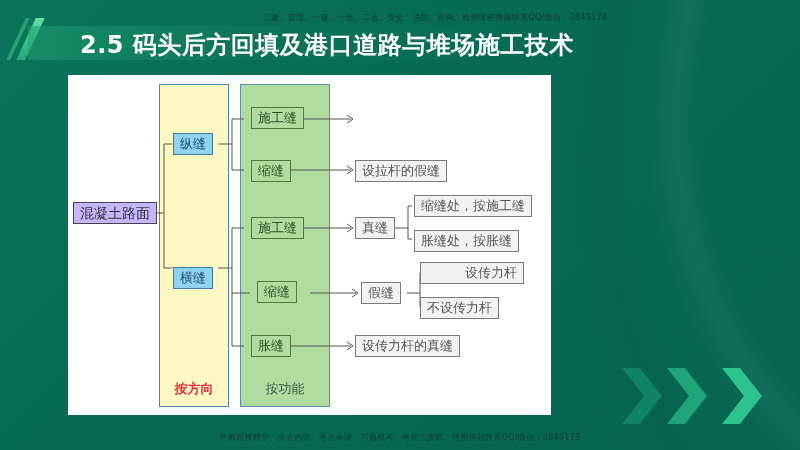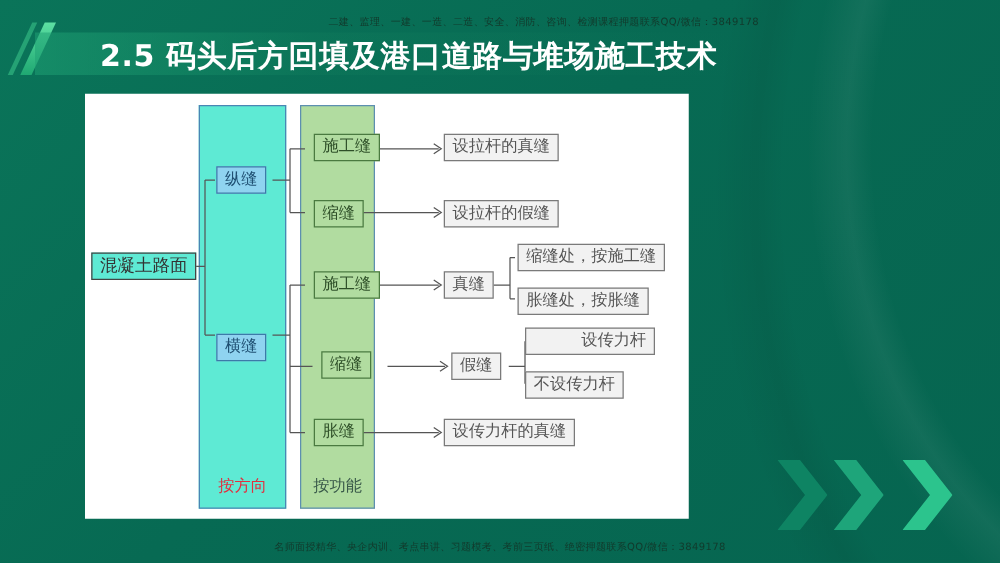--- a/index.html
+++ b/index.html
@@ -37,36 +37,36 @@
   }
 
   .slide {
     position:absolute; left:68px; top:75px; width:483px; height:340px;
     background:#ffffff;
   }
   .col {
     position:absolute; top:9px; height:323px;
     border:1px solid #5b86b0;
   }
-  .col.dir { left:91px; width:70px; background:#5eead4; border-color:#4a86b4; }
-  .col.func { left:172px; width:60px; background:#b1dca0; border-color:#5d8fb0; }
+  .col.dir { left:91px; width:70px; background:#fef9c3; border-color:#4a86b4;font-weight:bold; }
+  .col.func { left:172px; width:90px; background:#b1dca0; border-color:#5d8fb0; }
   .col.struct { left:280px; width:196px; background:#efefef; border-color:#8aa4c0; }
   .col-label {
     position:absolute; bottom:8px; left:0; right:0; text-align:center; font-size:13px;
   }
   .col.dir .col-label { color:#e03040; }
   .col.func .col-label { color:#3a5a4a; }
   .col.struct .col-label { color:#38c28a; }
 
   .node {
     position:absolute; height:22px; padding:0 6px;
     border:1px solid #555; font-size:13px; line-height:20px; white-space:nowrap;
     color:#333;
   }
-  .node.root { background:#5eead4; border-color:#444; color:#333; font-size:14px; }
+  .node.root { background:#c4b5fd; border-color:#444; color:#333; font-size:14px; }
   .node.blue { background:#8fd3f0; border-color:#3c7aa8; color:#1f4f72; }
   .node.green { background:#b1dca0; border-color:#4a7a40; color:#2e4f28; }
   .node.gray { background:#f2f2f2; border-color:#7a7a7a; color:#555; }
 
   svg.lines { position:absolute; left:0; top:0; width:483px; height:340px; pointer-events:none; }
 
   .chev { position:absolute; top:368px; width:40px; height:56px; }
 </style>
 </head>
 <body>
@@ -120,21 +120,20 @@
 
   <div class="node blue" style="left:105px; top:58px;">纵缝</div>
   <div class="node blue" style="left:105px; top:192px;">横缝</div>
 
   <div class="node green" style="left:183px; top:32px;">施工缝</div>
   <div class="node green" style="left:183px; top:85px;">缩缝</div>
   <div class="node green" style="left:183px; top:142px;">施工缝</div>
   <div class="node green" style="left:189px; top:206px;">缩缝</div>
   <div class="node green" style="left:183px; top:260px;">胀缝</div>
 
-  <div class="node gray" style="left:287px; top:32px;">设拉杆的真缝</div>
   <div class="node gray" style="left:287px; top:85px;">设拉杆的假缝</div>
   <div class="node gray" style="left:287px; top:142px;">真缝</div>
   <div class="node gray" style="left:346px; top:120px;">缩缝处，按施工缝</div>
   <div class="node gray" style="left:346px; top:155px;">胀缝处，按胀缝</div>
   <div class="node gray" style="left:293px; top:207px;">假缝</div>
   <div class="node gray" style="left:352px; top:187px;padding-left:44px;">设传力杆</div>
   <div class="node gray" style="left:352px; top:222px;">不设传力杆</div>
   <div class="node gray" style="left:287px; top:260px;">设传力杆的真缝</div>
 </div>
 

